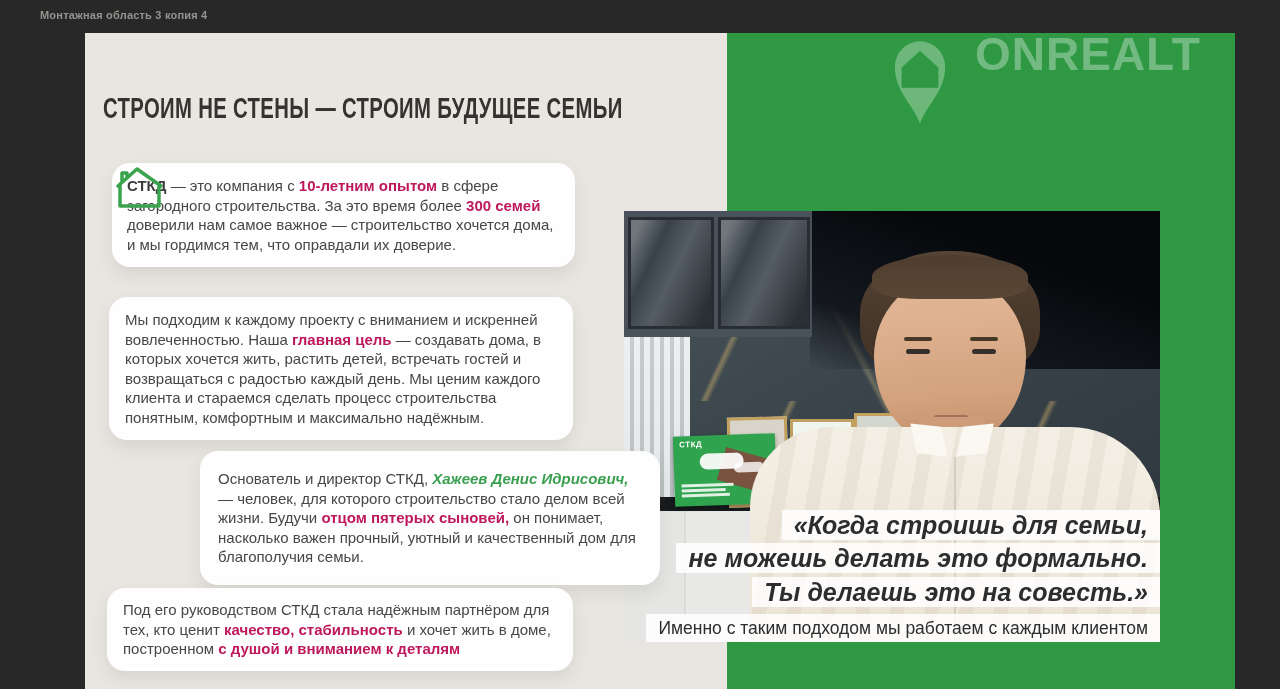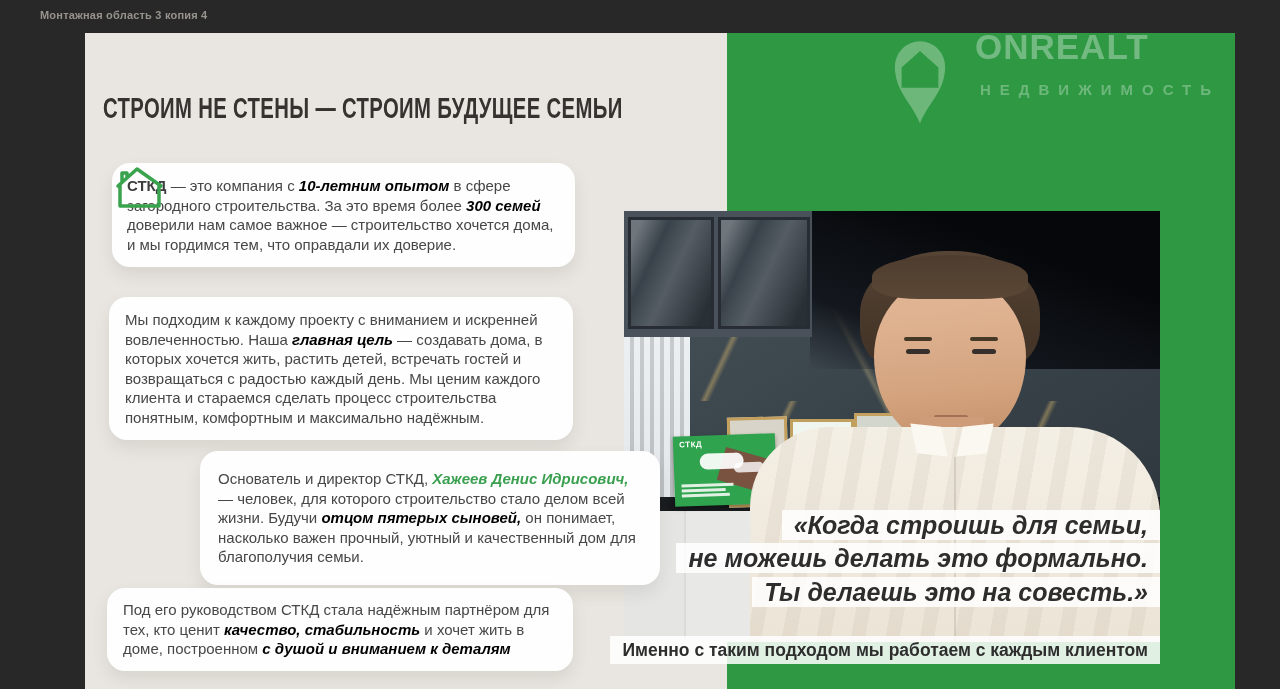--- a/index.html
+++ b/index.html
@@ -8,42 +8,42 @@
 
   .artboard-label{position:absolute;left:40px;top:9px;font-size:11px;font-weight:700;color:#97938e;letter-spacing:.2px;}
 
   .slide{position:absolute;left:85px;top:33px;width:1150px;height:656px;background:#e9e6e1;overflow:hidden;}
 
   .green-panel{position:absolute;left:642px;top:0;width:508px;height:656px;background:#2e9843;z-index:1;}
 
   
   .logo{position:absolute;left:800px;top:0;width:350px;height:110px;z-index:2;}
   .logo svg{position:absolute;left:6px;top:2px;}
-  .logo-word{position:absolute;left:90px;top:-6px;font-size:35px;font-weight:700;letter-spacing:1px;
+  .logo-word{position:absolute;left:90px;top:-6px;font-size:46px;font-weight:700;letter-spacing:1px;
     color:rgba(255,255,255,.33);white-space:nowrap;}
   .logo-sub{position:absolute;left:95px;top:48px;font-size:15px;font-weight:700;letter-spacing:9px;
     color:rgba(255,255,255,.30);white-space:nowrap;}
 
   .slide-title{position:absolute;left:18px;top:58px;z-index:4;font-size:29px;line-height:34px;font-weight:700;
     color:#37322f;white-space:nowrap;transform:scaleX(.70);transform-origin:0 50%;letter-spacing:.5px;}
 
   
   .card{position:absolute;background:#fefefe;border-radius:18px;z-index:4;
     box-shadow:0 8px 16px rgba(90,85,75,.12);color:#474747;font-size:15px;line-height:19.5px;}
   .card .txt{padding:13px 16px;}
   .card1{left:27px;top:130px;width:463px;}
   .card1 .txt{padding-left:15px;}
   .card2{left:24px;top:264px;width:464px;}
   .card3{left:115px;top:418px;width:460px;}
   .card3 .txt{padding:18px 18px;}
   .card4{left:22px;top:555px;width:466px;}
   .card4 .txt{padding:12px 16px;}
   .house-badge{position:absolute;left:2px;top:2px;width:52px;height:44px;pointer-events:none;}
   .seg-bold{font-weight:700;color:#3c3c3c;}
-  .seg-green-bold{font-weight:700;color:#000000;font-style:italic;}
+  .seg-green-bold{font-weight:700;color:#be185d;}
   .seg-green-bold-italic{font-weight:700;font-style:italic;color:#3aa04f;}
 
   
   .photo{position:absolute;left:539px;top:178px;width:536px;height:431px;z-index:3;overflow:hidden;
     background:
       linear-gradient(115deg,transparent 47%,rgba(214,182,110,.45) 48.3%,transparent 50%),
       linear-gradient(62deg,transparent 60%,rgba(222,200,140,.30) 61%,transparent 62.5%),
       linear-gradient(150deg,#4a555b 0%,#39434a 45%,#2b3339 100%);
     background-size:260px 190px,340px 240px,100% 100%;}
   .ph-darktop{position:absolute;left:186px;top:0;width:350px;height:158px;
@@ -94,40 +94,39 @@
   .ph-collar:before,.ph-collar:after{content:"";position:absolute;top:0;width:30px;height:30px;background:#fbf8f1;}
   .ph-collar:before{left:2px;transform:skewX(18deg) rotate(6deg);}
   .ph-collar:after{right:2px;transform:skewX(-18deg) rotate(-6deg);}
   .ph-placket{position:absolute;left:330px;top:246px;width:2px;height:185px;background:rgba(90,80,60,.15);}
 
   
   .strip{position:absolute;right:75px;z-index:5;background:rgba(255,255,255,.85);color:#2d2d2d;
     padding:3px 12px;white-space:nowrap;}
   .strip.q{font-size:25px;line-height:24px;font-weight:700;font-style:italic;}
   .strip.s1{top:477px;} .strip.s2{top:510px;} .strip.s3{top:544px;}
-  .strip.s4{top:603px;font-size:17.5px;line-height:22px;font-weight:700;}
+  .strip.s4{top:581px;font-size:17.5px;line-height:22px;font-weight:400;}
 </style>
 </head>
 <body>
 
 <div class="stage">
 
   <div class="artboard-label">Монтажная область 3 копия 4</div>
 
   <div class="slide">
 
     <div class="green-panel"></div>
 
     <div class="logo">
       <svg width="58" height="92" viewBox="0 0 60 92">
         <path fill="rgba(255,255,255,0.30)" fill-rule="evenodd" d="M30,90 C22,69 4,57 4,31 A26,26 0 1 1 56,31 C56,57 38,69 30,90 Z
              M30,15 L49,32 L49,53 L11,53 L11,32 Z"></path>
       </svg>
       <div class="logo-word">ONREALT</div>
-      <div class="logo-sub">НЕДВИЖИМОСТЬ</div>
     </div>
 
     <div class="slide-title">СТРОИМ НЕ СТЕНЫ — СТРОИМ БУДУЩЕЕ СЕМЬИ</div>
 
     <div class="photo">
       <div class="ph-darktop"></div>
       <div class="ph-cabinet">
         <div class="ph-pane p1"></div>
         <div class="ph-pane p2"></div>
       </div>

